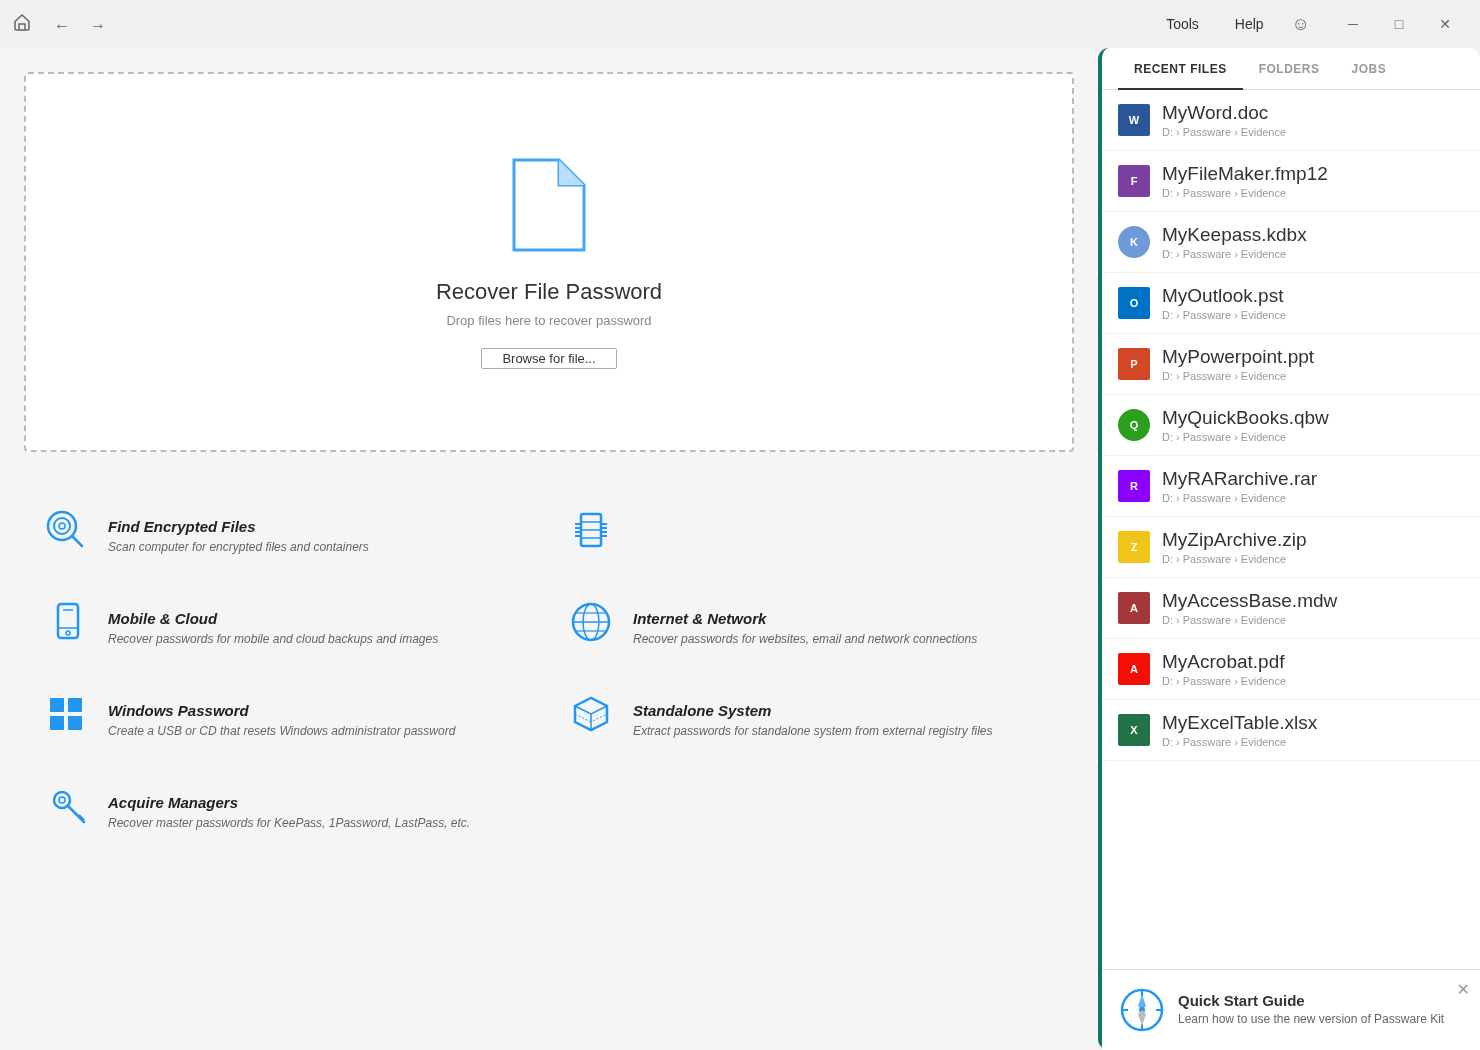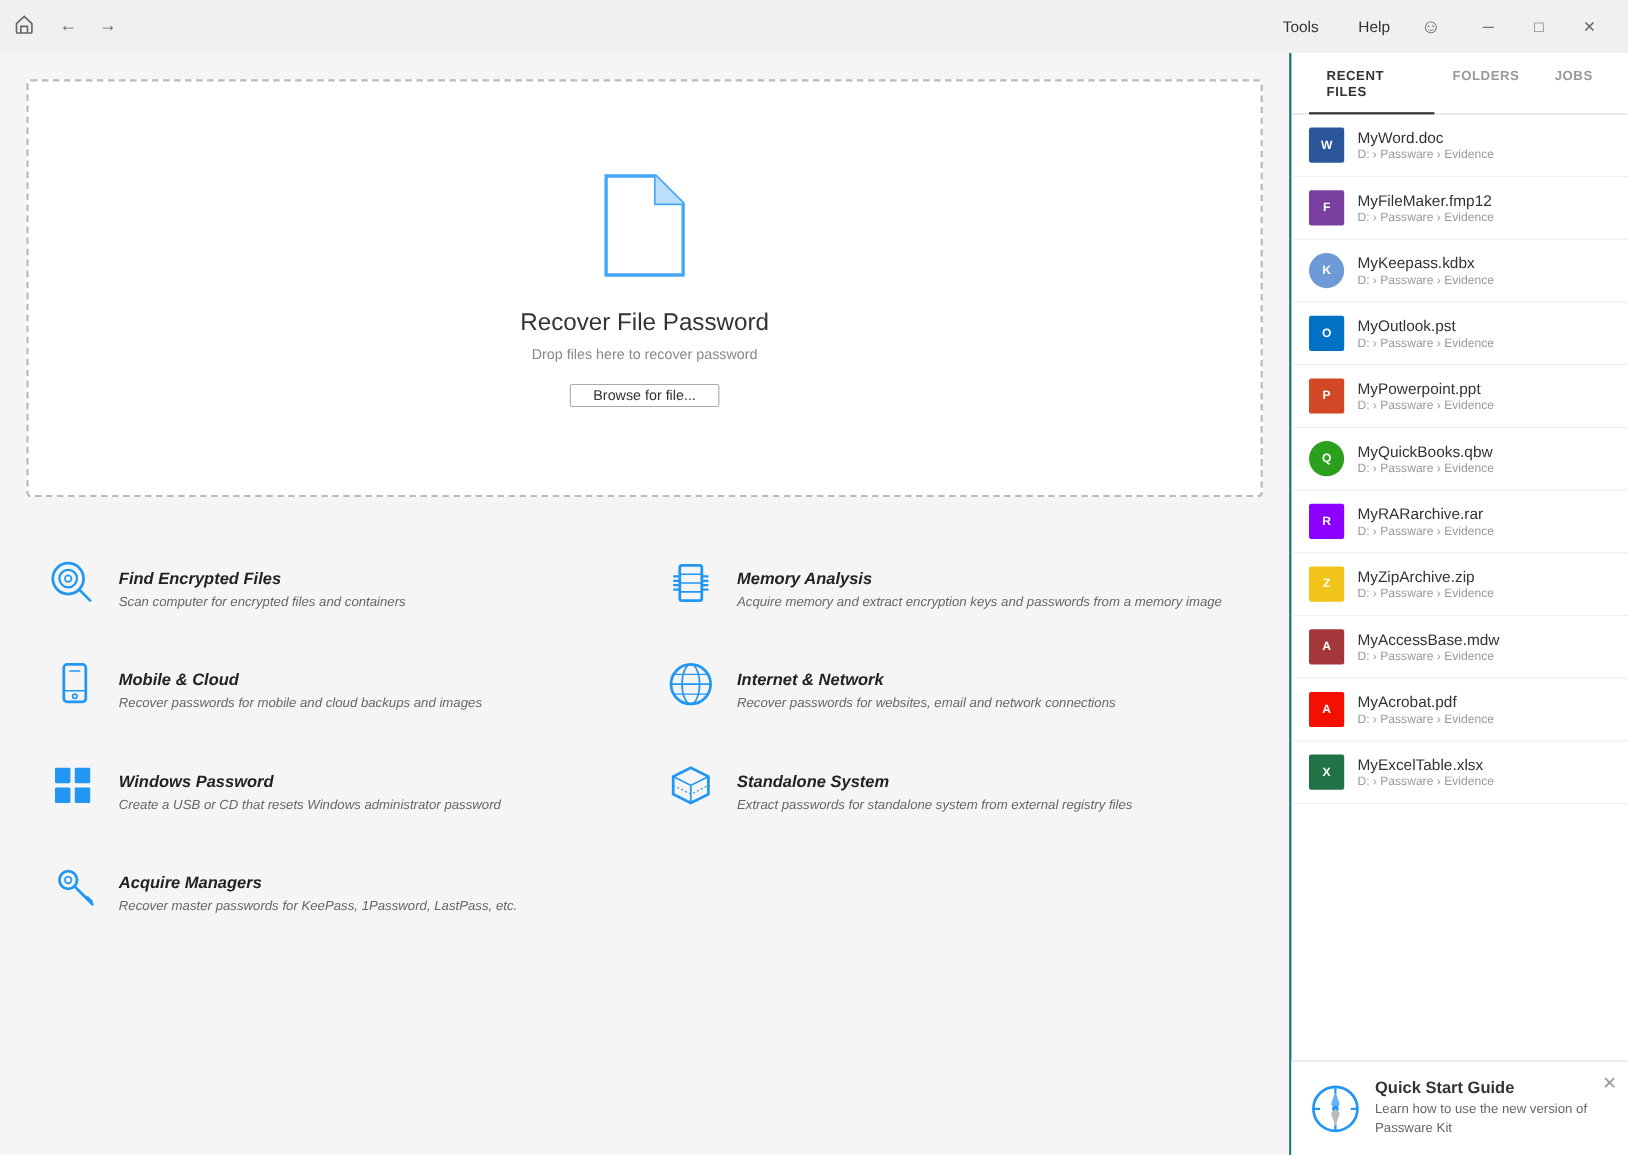--- a/index.html
+++ b/index.html
@@ -55,39 +55,39 @@
       padding: 20px 16px; cursor: pointer; font-style: italic;
     }
     .feature-icon { width: 52px; height: 52px; flex-shrink: 0; display: flex; align-items: center; justify-content: center; }
     .feature-icon svg { width: 48px; height: 48px; }
     .feature-text {}
     .feature-title { font-size: 15px; font-weight: 600; color: #222; margin-bottom: 4px; }
     .feature-desc { font-size: 12px; color: #666; line-height: 1.4; }
 
     
     .sidebar {
-      width: 308px; background: white; border-left: 2px solid #0f766e;
-      display: flex; flex-direction: column; flex-shrink: 0;
+      width: 382px; background: white; border-left: 4px solid #0f766e;
+      display: flex; flex-direction: column; flex-shrink: 0; border-radius: 11px;
     }
     .sidebar-tabs { display: flex; border-bottom: 1px solid #ddd; padding: 0 16px; }
     .sidebar-tab {
       padding: 14px 16px 12px; font-size: 12px; font-weight: 600;
       color: #999; cursor: pointer; letter-spacing: 0.5px;
       border-bottom: 2px solid transparent; margin-bottom: -1px;
     }
     .sidebar-tab.active { color: #333; border-bottom: 2px solid #333; }
 
     .recent-files { flex: 1; overflow-y: auto; }
     .recent-file-item {
       display: flex; align-items: center; gap: 12px;
       padding: 12px 16px; border-bottom: 1px solid #eee; cursor: pointer;
     }
     .file-type-icon { width: 32px; height: 32px; flex-shrink: 0; display: flex; align-items: center; justify-content: center; border-radius: 2px; }
     .file-info {}
-    .file-name { font-size: 14px; color: #333; font-weight: 500; }
+    .file-name { font-size: 19px; color: #333; font-weight: 500; }
     .file-path { font-size: 11px; color: #999; margin-top: 2px; }
 
     
     .quick-start {
       border-top: 1px solid #ddd; padding: 16px; display: flex;
       align-items: center; gap: 12px; background: white; position: relative;
     }
     .quick-start-icon { width: 48px; height: 48px; flex-shrink: 0; }
     .quick-start-text {}
     .quick-start-title { font-size: 15px; font-weight: 600; color: #333; }
@@ -171,24 +171,20 @@
             <line x1="8" y1="18" x2="14" y2="18" stroke="#2196F3" stroke-width="2"></line>
             <line x1="8" y1="22" x2="14" y2="22" stroke="#2196F3" stroke-width="2"></line>
             <line x1="8" y1="26" x2="14" y2="26" stroke="#2196F3" stroke-width="2"></line>
             <line x1="8" y1="30" x2="14" y2="30" stroke="#2196F3" stroke-width="2"></line>
             <line x1="34" y1="18" x2="40" y2="18" stroke="#2196F3" stroke-width="2"></line>
             <line x1="34" y1="22" x2="40" y2="22" stroke="#2196F3" stroke-width="2"></line>
             <line x1="34" y1="26" x2="40" y2="26" stroke="#2196F3" stroke-width="2"></line>
             <line x1="34" y1="30" x2="40" y2="30" stroke="#2196F3" stroke-width="2"></line>
           </svg>
         </div>
-        <div class="feature-text">
-          <div class="feature-title">Memory Analysis</div>
-          <div class="feature-desc">Acquire memory and extract encryption keys and passwords from a memory image</div>
-        </div>
       </div>
 
       <div class="feature-item">
         <div class="feature-icon">
           <svg viewBox="0 0 48 48" fill="none">
             <rect x="16" y="6" width="20" height="34" rx="3" stroke="#2196F3" stroke-width="2.5" fill="none"></rect>
             <line x1="21" y1="12" x2="31" y2="12" stroke="#2196F3" stroke-width="1.5"></line>
             <circle cx="26" cy="35" r="2" stroke="#2196F3" stroke-width="1.5" fill="none"></circle>
             <line x1="16" y1="30" x2="36" y2="30" stroke="#2196F3" stroke-width="1.5"></line>
           </svg>

